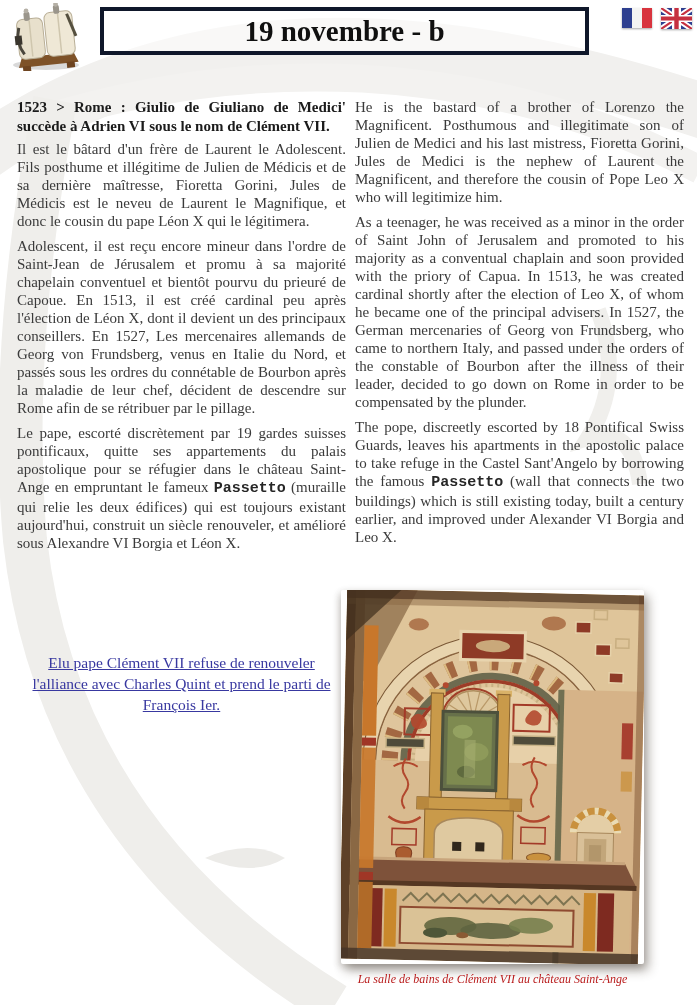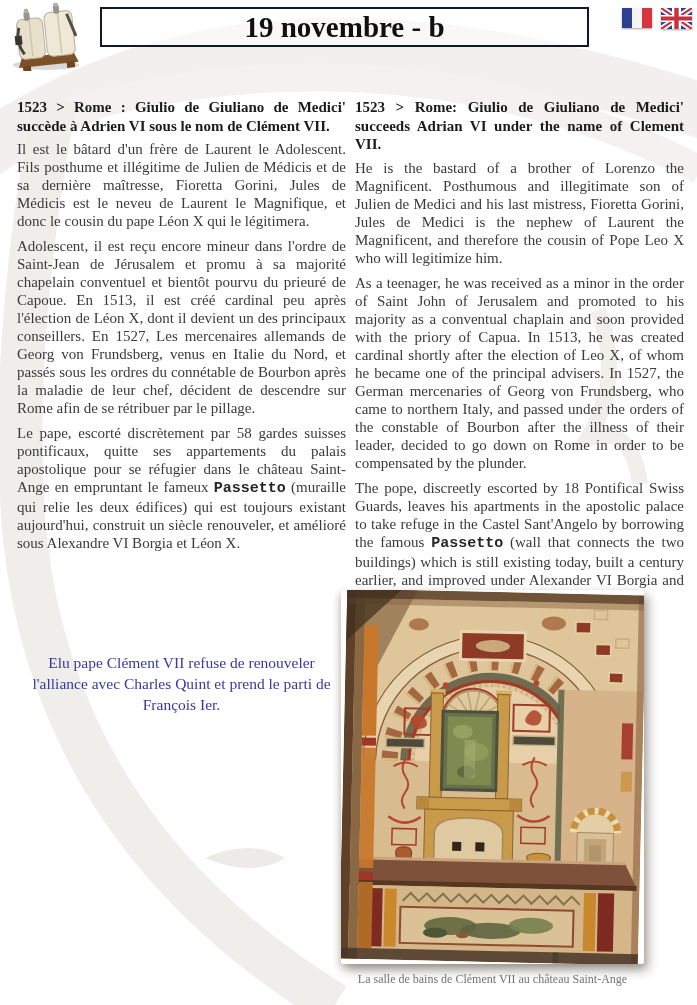--- a/index.html
+++ b/index.html
@@ -7,51 +7,51 @@
     width:697px;height:1005px;position:relative;overflow:hidden;
     background:#ffffff;
     font-family:"Liberation Serif","DejaVu Serif",serif;
   }
   .watermark{position:absolute;inset:0;z-index:0;}
   .layer{position:relative;z-index:1;}
 
   
   .device-photo{position:absolute;left:6px;top:3px;width:80px;height:68px;}
   .title-box{
-    position:absolute;left:100px;top:7px;width:489px;height:40px;
-    border:2px solid #0f172a;background:rgba(255,255,255,.55);
+    position:absolute;left:100px;top:7px;width:489px;height:48px;
+    border:4px solid #0f172a;background:rgba(255,255,255,.55);
     display:flex;align-items:center;justify-content:center;box-sizing:border-box;
   }
   .title-box h1{margin:0;font-size:29px;font-weight:bold;color:#101010;}
   .flag{position:absolute;top:8px;box-shadow:0 1px 2px rgba(0,0,0,.35);line-height:0;cursor:pointer;}
   .flag.fr{left:622px;}
   .flag.uk{left:661px;}
 
   
   .columns{position:absolute;left:17px;top:98px;width:667px;display:flex;gap:9px;}
   .col{width:329px;font-size:15px;line-height:18px;color:#3a3a3a;text-align:justify;}
   .col h2{font-size:15px;line-height:18.5px;margin:0 0 5px 0;color:#1b1b1b;font-weight:bold;}
   .col p{margin:0 0 7px 0;}
   .col b{color:#262626;font-family:Liberation Mono, monospace;}
   .event-link{
     display:block;margin:100px auto 0 auto;width:304px;text-align:center;
-    color:#3838A0;font-size:15.5px;line-height:21px;cursor:pointer;
+    color:#3838A0;font-size:15.5px;line-height:21px;text-decoration:underline;cursor:pointer;
   }
 
   
   .photo-fig{
     position:absolute;left:341px;top:590px;width:303px;height:374px;
     background:#fff;padding:2px;box-sizing:border-box;overflow:hidden;
     box-shadow:4px 6px 11px rgba(50,38,26,.42),-2px 3px 7px rgba(50,38,26,.18);
     border-radius:2px;
   }
   .photo-fig svg{width:100%;height:100%;transform:rotate(1.3deg);}
   .photo-caption{
     position:absolute;left:341px;top:972px;width:303px;text-align:center;
-    font-size:12px;color:#737373;
+    font-style:italic;font-size:12px;color:#b91c1c;
   }
 </style>
 </head>
 <body>
 
 <svg class="watermark" width="697" height="1005" viewBox="0 0 697 1005" aria-hidden="true">
   <path d="M -40 170 C 140 30, 380 0, 730 120" stroke="#F1F0EE" stroke-width="55" fill="none"></path>
   <path d="M 40 120 C 240 58, 480 55, 700 170" stroke="#F3F2F0" stroke-width="28" fill="none"></path>
   <path d="M 55 100 Q 8 350, 25 540 Q 58 835, 335 1005" stroke="#EFEEEB" stroke-width="44" fill="none"></path>
   <path d="M 205 858 q 45 -20 80 0 q -32 20 -80 0 Z" fill="#ECEBE8"></path>
@@ -104,26 +104,25 @@
       <rect y="8.5" width="31" height="4" fill="#C63040"></rect>
     </svg>
   </span>
 
   <div class="columns">
 
     <div class="col">
       <h2>1523 &gt; Rome : Giulio de Giuliano de Medici' succède à Adrien VI sous le nom de Clément VII.</h2>
       <p>Il est le bâtard d'un frère de Laurent le Adolescent. Fils posthume et illégitime de Julien de Médicis et de sa dernière maîtresse, Fioretta Gorini, Jules de Médicis est le neveu de Laurent le Magnifique, et donc le cousin du pape Léon X qui le légitimera.</p>
       <p>Adolescent, il est reçu encore mineur dans l'ordre de Saint-Jean de Jérusalem et promu à sa majorité chapelain conventuel et bientôt pourvu du prieuré de Capoue. En 1513, il est créé cardinal peu après l'élection de Léon X, dont il devient un des principaux conseillers. En 1527, Les mercenaires allemands de Georg von Frundsberg, venus en Italie du Nord, et passés sous les ordres du connétable de Bourbon après la maladie de leur chef, décident de descendre sur Rome afin de se rétribuer par le pillage.</p>
-      <p><span>Le pape, escorté discrètement par 58 gardes suisses pontificaux, quitte ses appartements du palais apostolique pour se réfugier dans le château Saint-Ange en empruntant le fameux </span><b>Passetto</b><span> (muraille qui relie les deux édifices) qui est toujours existant aujourd'hui, construit un siècle renouveler, et amélioré sous Alexandre VI Borgia et Léon X.</span></p>
+      <p><span>Le pape, escorté discrètement par 19 gardes suisses pontificaux, quitte ses appartements du palais apostolique pour se réfugier dans le château Saint-Ange en empruntant le fameux </span><b>Passetto</b><span> (muraille qui relie les deux édifices) qui est toujours existant aujourd'hui, construit un siècle renouveler, et amélioré sous Alexandre VI Borgia et Léon X.</span></p>
       <a class="event-link">Elu pape Clément VII refuse de renouveler l'alliance avec Charles Quint et prend le parti de François Ier.</a>
     </div>
 
     <div class="col">
-      <h2>1523 &gt; Rome: Giulio de Giuliano de Medici' succeeds Adrian VI under the name of Clement VII.</h2>
       <p>He is the bastard of a brother of Lorenzo the Magnificent. Posthumous and illegitimate son of Julien de Medici and his last mistress, Fioretta Gorini, Jules de Medici is the nephew of Laurent the Magnificent, and therefore the cousin of Pope Leo X who will legitimize him.</p>
       <p>As a teenager, he was received as a minor in the order of Saint John of Jerusalem and promoted to his majority as a conventual chaplain and soon provided with the priory of Capua. In 1513, he was created cardinal shortly after the election of Leo X, of whom he became one of the principal advisers. In 1527, the German mercenaries of Georg von Frundsberg, who came to northern Italy, and passed under the orders of the constable of Bourbon after the illness of their leader, decided to go down on Rome in order to be compensated by the plunder.</p>
       <p><span>The pope, discreetly escorted by 18 Pontifical Swiss Guards, leaves his apartments in the apostolic palace to take refuge in the Castel Sant'Angelo by borrowing the famous </span><b>Passetto</b><span> (wall that connects the two buildings) which is still existing today, built a century earlier, and improved under Alexander VI Borgia and Leo X.</span></p>
     </div>
 
   </div>
 
   <figure class="photo-fig" style="margin:0">
     <svg viewBox="0 0 297 369" preserveAspectRatio="none">
 

